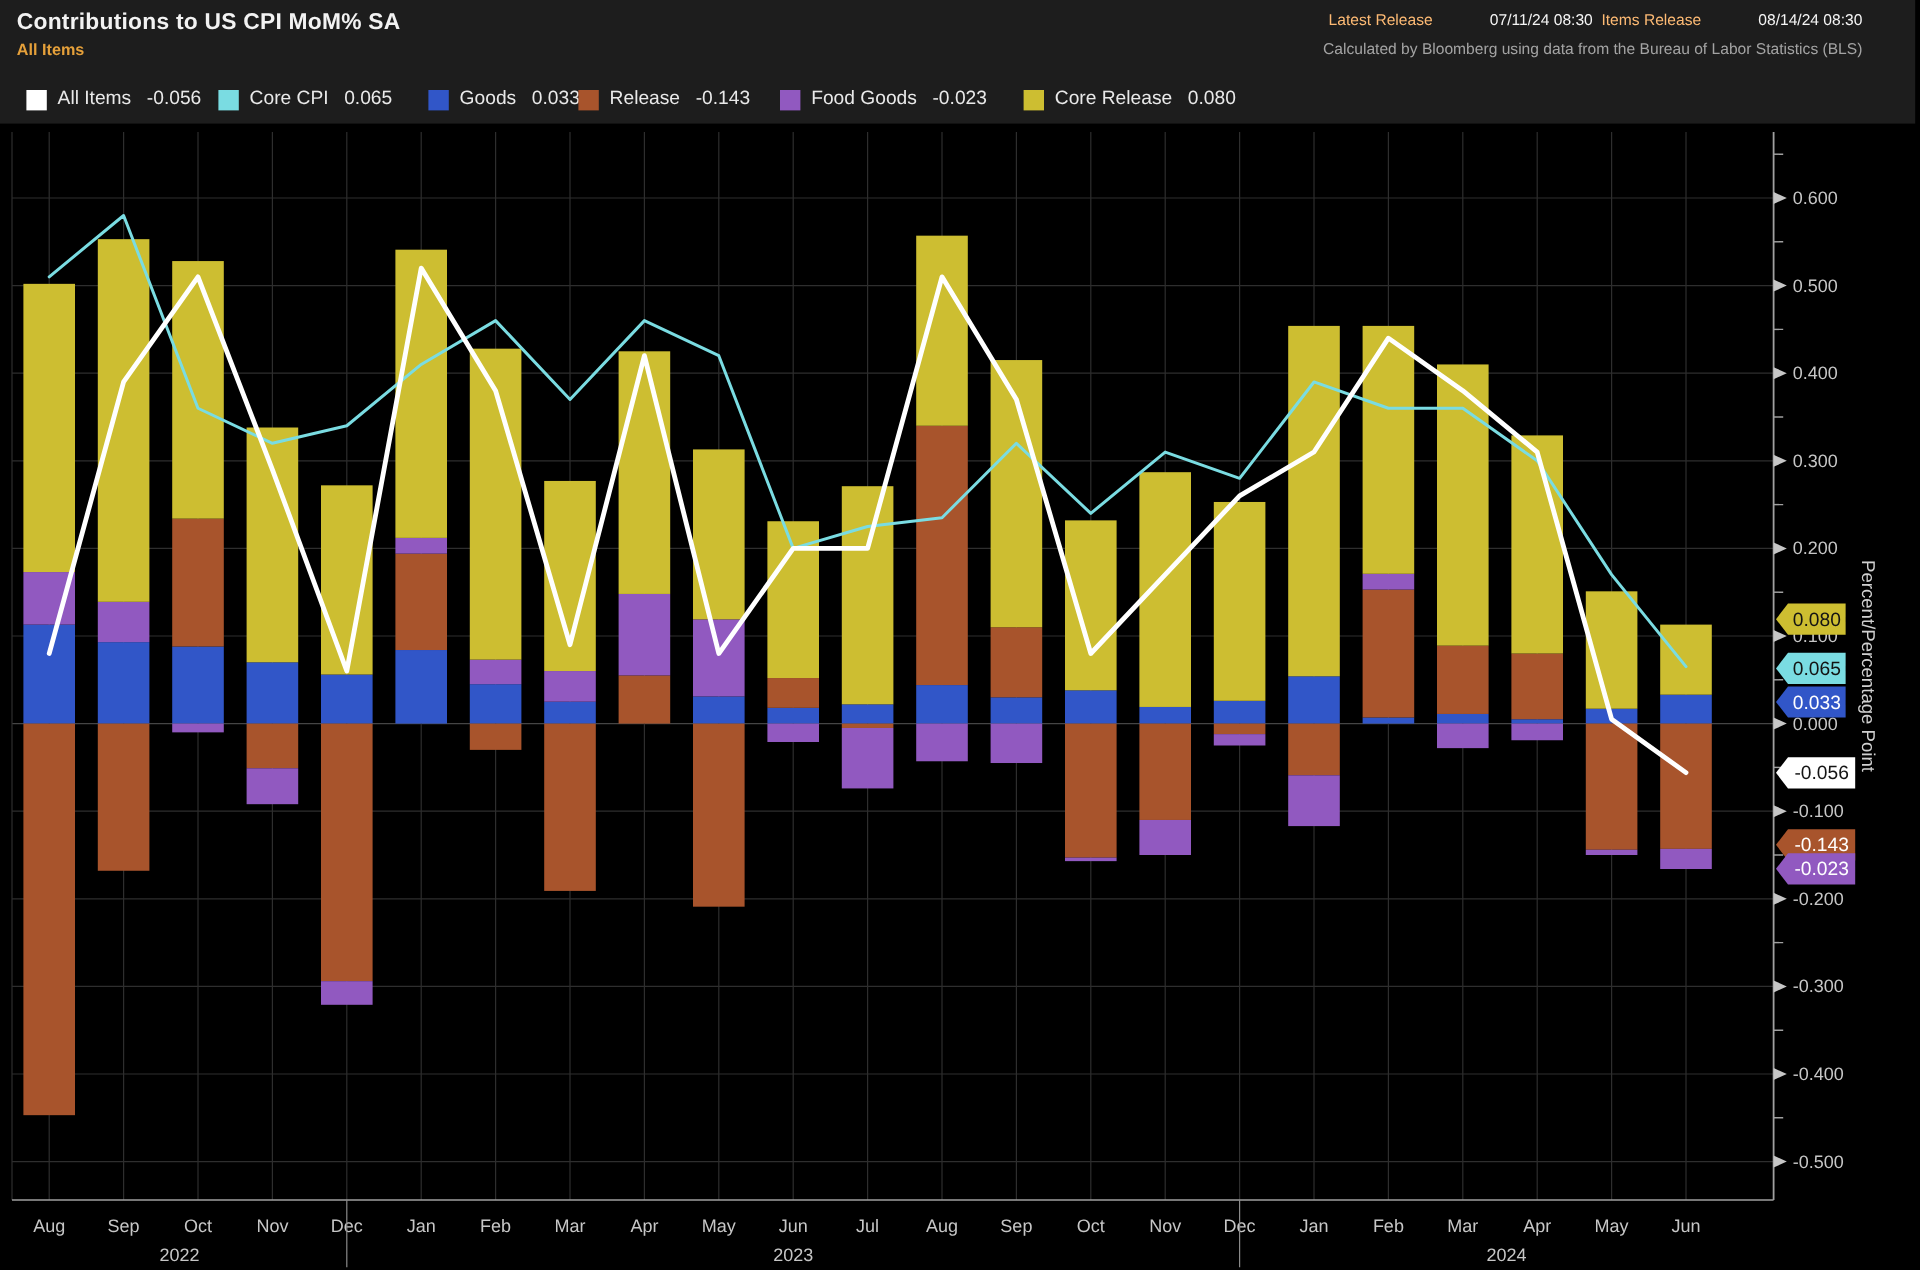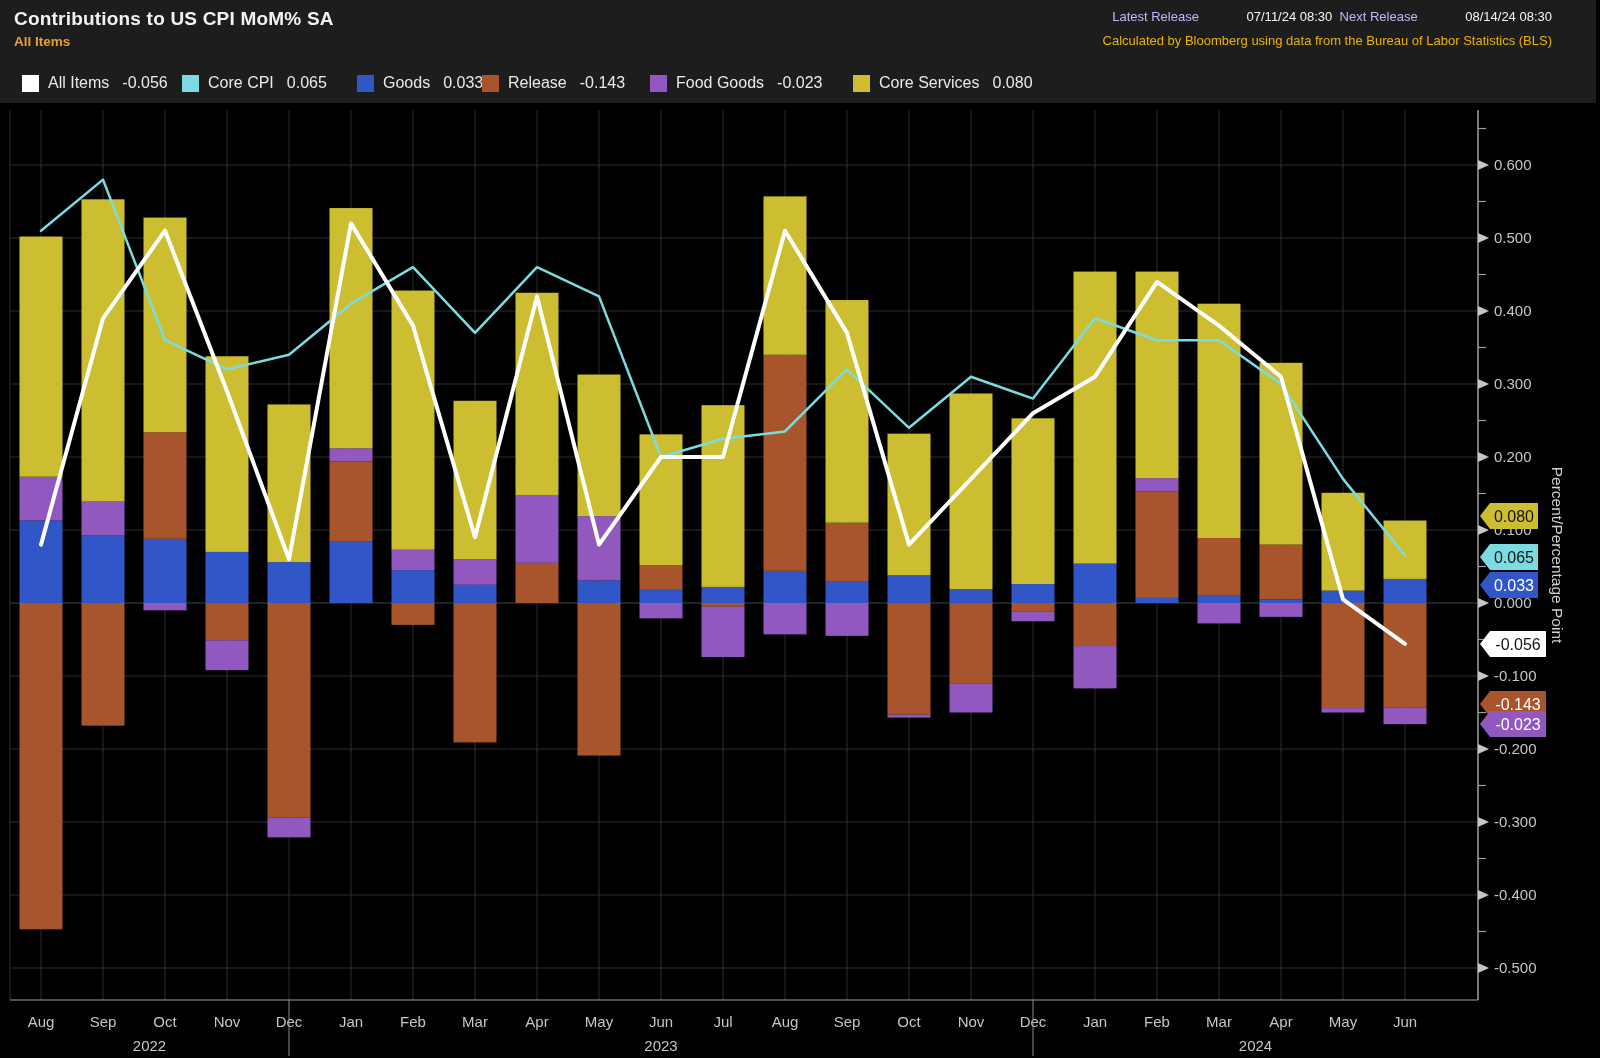--- a/index.html
+++ b/index.html
@@ -3,40 +3,40 @@
 <meta charset="utf-8">
 <style>
   html,body{margin:0;padding:0;background:#000;}
   .screen{position:relative;width:1596px;height:1058px;background:#000;overflow:hidden;
           font-family:"Liberation Sans",sans-serif;}
   .header-band{position:absolute;left:0;top:0;width:1600px;height:103px;background:#1d1d1d;}
   .chart-title{position:absolute;left:14px;top:8px;font-size:19px;font-weight:bold;color:#f2f2f2;letter-spacing:.2px;}
   .chart-subtitle{position:absolute;left:14px;top:34px;font-size:13.5px;font-weight:bold;color:#e5a03a;}
   .release-block{position:absolute;top:10px;right:44px;text-align:right;font-size:13px;line-height:13px;}
   .release-line{white-space:nowrap;}
-  .rel-label{color:#c4b5fd;}
+  .rel-label{color:#fdba74;}
   .rel-value{color:#f5f5f5;margin-left:44px;}
-  .source-note{margin-top:11px;color:#eab308;}
+  .source-note{margin-top:11px;color:#a3a3a3;}
   .legend-item{position:absolute;top:70px;height:26px;display:flex;align-items:center;white-space:nowrap;cursor:default;}
   .legend-swatch{width:17px;height:17px;margin-right:9px;flex:0 0 auto;}
   .legend-label{font-size:16px;color:#e9e9e9;}
   .legend-value{font-size:16px;color:#e9e9e9;margin-left:13px;}
   svg.chart{position:absolute;left:0;top:0;}
   text{font-family:"Liberation Sans",sans-serif;}
 </style>
 </head>
 <body>
 
 <div class="screen">
   <div class="header-band"></div>
   <div class="chart-title">Contributions to US CPI MoM% SA</div>
   <div class="chart-subtitle">All Items</div>
 
   <div class="release-block">
-    <div class="release-line"><span class="rel-label">Latest Release</span><span class="rel-value">&nbsp;<span>07/11/24 08:30</span></span><span class="rel-label">&nbsp;&nbsp;<span>Next Release</span></span><span class="rel-value">&nbsp;<span>08/14/24 08:30</span></span></div>
+    <div class="release-line"><span class="rel-label">Latest Release</span><span class="rel-value">&nbsp;<span>07/11/24 08:30</span></span><span class="rel-label">&nbsp;&nbsp;<span>Items Release</span></span><span class="rel-value">&nbsp;<span>08/14/24 08:30</span></span></div>
     <div class="source-note">Calculated by Bloomberg using data from the Bureau of Labor Statistics (BLS)</div>
   </div>
 
   <div class="legend-item" style="left:22px">
     <span class="legend-swatch" style="background: rgb(255, 255, 255);"></span>
     <span class="legend-label">All Items</span>
     <span class="legend-value">-0.056</span>
   </div>
   <div class="legend-item" style="left:182px">
     <span class="legend-swatch" style="background: rgb(122, 220, 226);"></span>
@@ -53,21 +53,21 @@
     <span class="legend-label">Release</span>
     <span class="legend-value">-0.143</span>
   </div>
   <div class="legend-item" style="left:650px">
     <span class="legend-swatch" style="background: rgb(145, 89, 192);"></span>
     <span class="legend-label">Food Goods</span>
     <span class="legend-value">-0.023</span>
   </div>
   <div class="legend-item" style="left:853px">
     <span class="legend-swatch" style="background: rgb(205, 190, 49);"></span>
-    <span class="legend-label">Core Services</span>
+    <span class="legend-label">Core Release</span>
     <span class="legend-value">0.080</span>
   </div>
 
   <svg class="chart" id="chart" width="1600" height="1058" viewBox="0 0 1600 1058">
       <line x1="10" y1="165" x2="1478" y2="165" stroke="#2e2e2e" stroke-width="1"></line>
       <line x1="10" y1="238" x2="1478" y2="238" stroke="#2e2e2e" stroke-width="1"></line>
       <line x1="10" y1="311" x2="1478" y2="311" stroke="#2e2e2e" stroke-width="1"></line>
       <line x1="10" y1="384" x2="1478" y2="384" stroke="#2e2e2e" stroke-width="1"></line>
       <line x1="10" y1="457" x2="1478" y2="457" stroke="#2e2e2e" stroke-width="1"></line>
       <line x1="10" y1="530" x2="1478" y2="530" stroke="#2e2e2e" stroke-width="1"></line>

